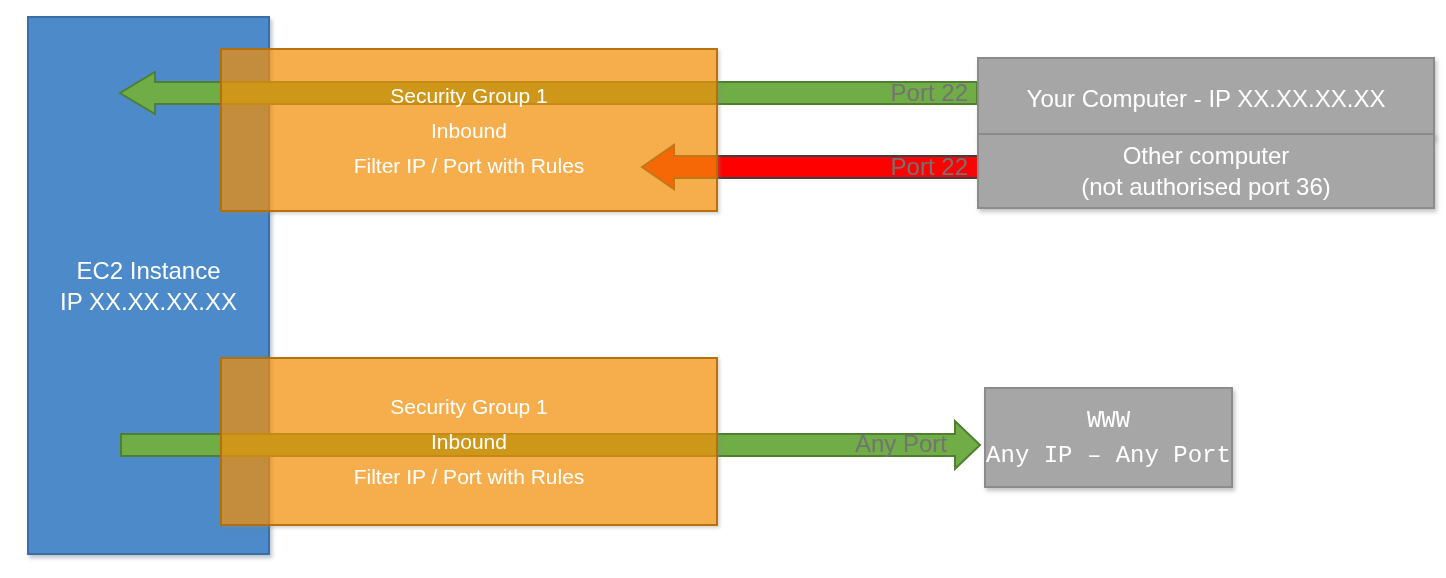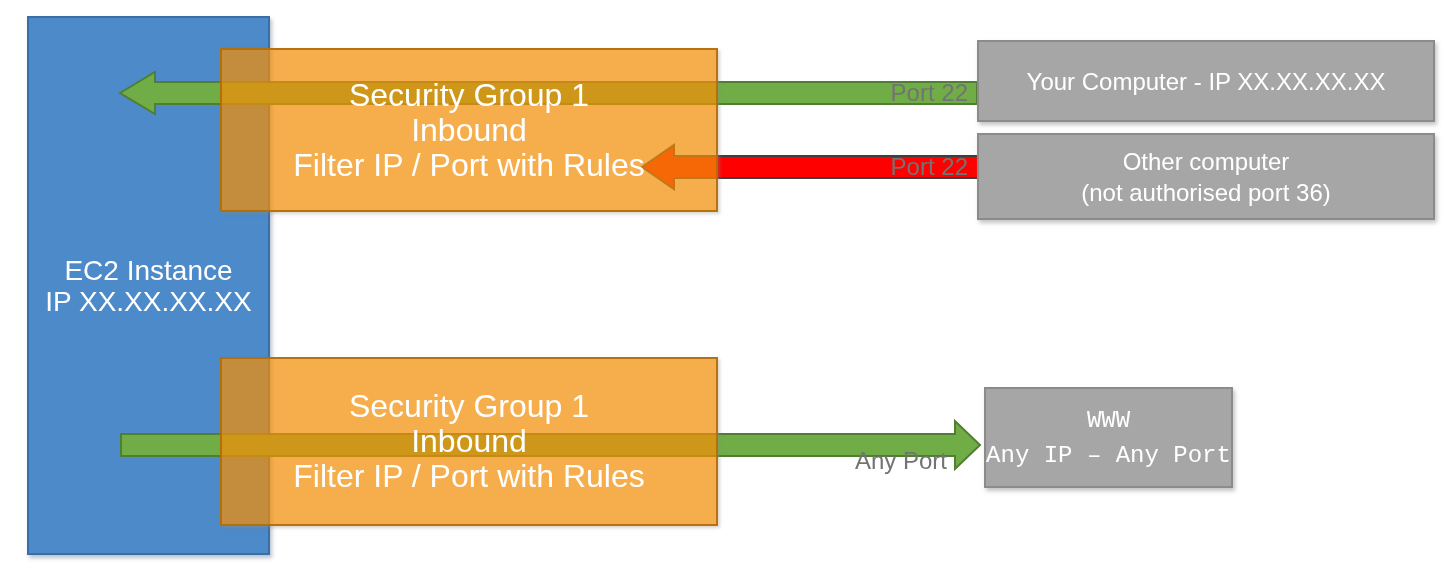--- a/index.html
+++ b/index.html
@@ -13,51 +13,51 @@
     position:absolute;box-sizing:border-box;
     display:flex;flex-direction:column;justify-content:center;align-items:center;
     text-align:center;
   }
   .box div{white-space:nowrap;}
   
   .ec2{
     left:27px;top:16px;width:243px;height:539px;
     background:#4C8AC9;border:2px solid #3A6EA5;
     box-shadow:2px 3px 4px rgba(100,120,145,.45);
-    z-index:1;font-size:28px;line-height:31px;
+    z-index:1;font-size:24px;line-height:31px;
   }
   
   .sg{
     background:rgba(243,143,8,.72);
     border:2px solid rgba(176,108,9,.9);
-    z-index:4;font-size:32px;line-height:35px;
+    z-index:4;font-size:21px;line-height:35px;
     box-shadow:2px 2px 3px rgba(150,140,120,.35);
     justify-content:center;
   }
   .sg-inbound{left:220px;top:48px;width:498px;height:164px;}
   .sg-outbound{left:220px;top:357px;width:498px;height:169px;}
   
   .gray{
     background:#A6A6A6;border:2px solid #8B8B8B;
     box-shadow:2px 3px 4px rgba(140,140,140,.5);
     z-index:3;font-size:24px;line-height:31px;
   }
-  .your-computer{left:977px;top:40px;width:458px;height:82px;}
-  .other-computer{left:977px;top:133px;width:458px;height:87px;}
+  .your-computer{left:977px;top:57px;width:458px;height:82px;}
+  .other-computer{left:977px;top:133px;width:458px;height:76px;}
   .www{left:984px;top:387px;width:249px;height:101px;line-height:35px;font-family:Liberation Mono, monospace;}
   
   .arrows{position:absolute;left:0;top:0;z-index:2;}
   
   .arrow-label{
     position:absolute;z-index:5;color:#737373;font-size:24px;
     text-align:right;line-height:26px;white-space:nowrap;
   }
   .lbl-in-allowed{left:828px;top:80px;width:140px;}
   .lbl-in-blocked{left:828px;top:154px;width:140px;}
-  .lbl-outbound{left:798px;top:448px;width:149px;}
+  .lbl-outbound{left:798px;top:431px;width:149px;}
 </style>
 </head>
 <body>
 
 <div class="canvas">
 
   <div class="box ec2">
     <div>EC2 Instance</div>
     <div>IP XX.XX.XX.XX</div>
   </div>

